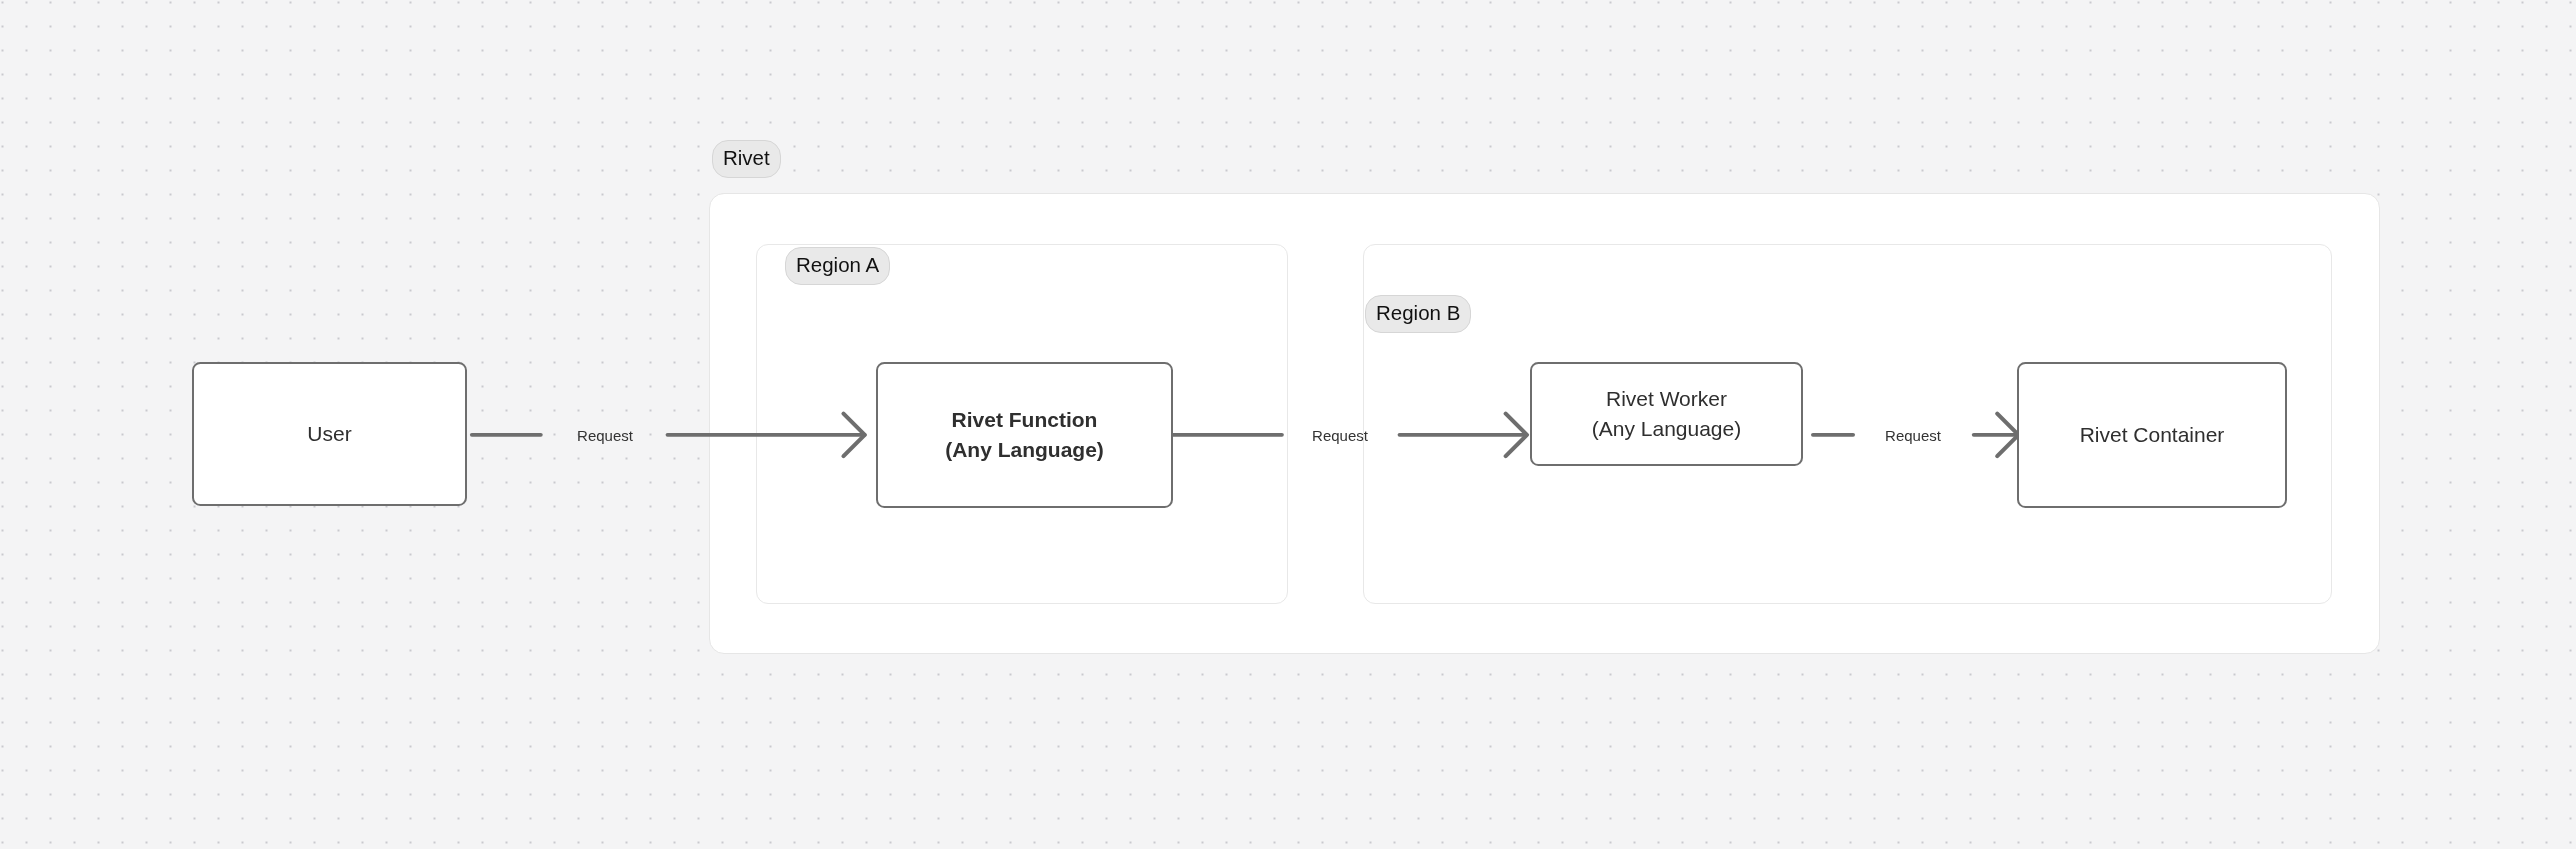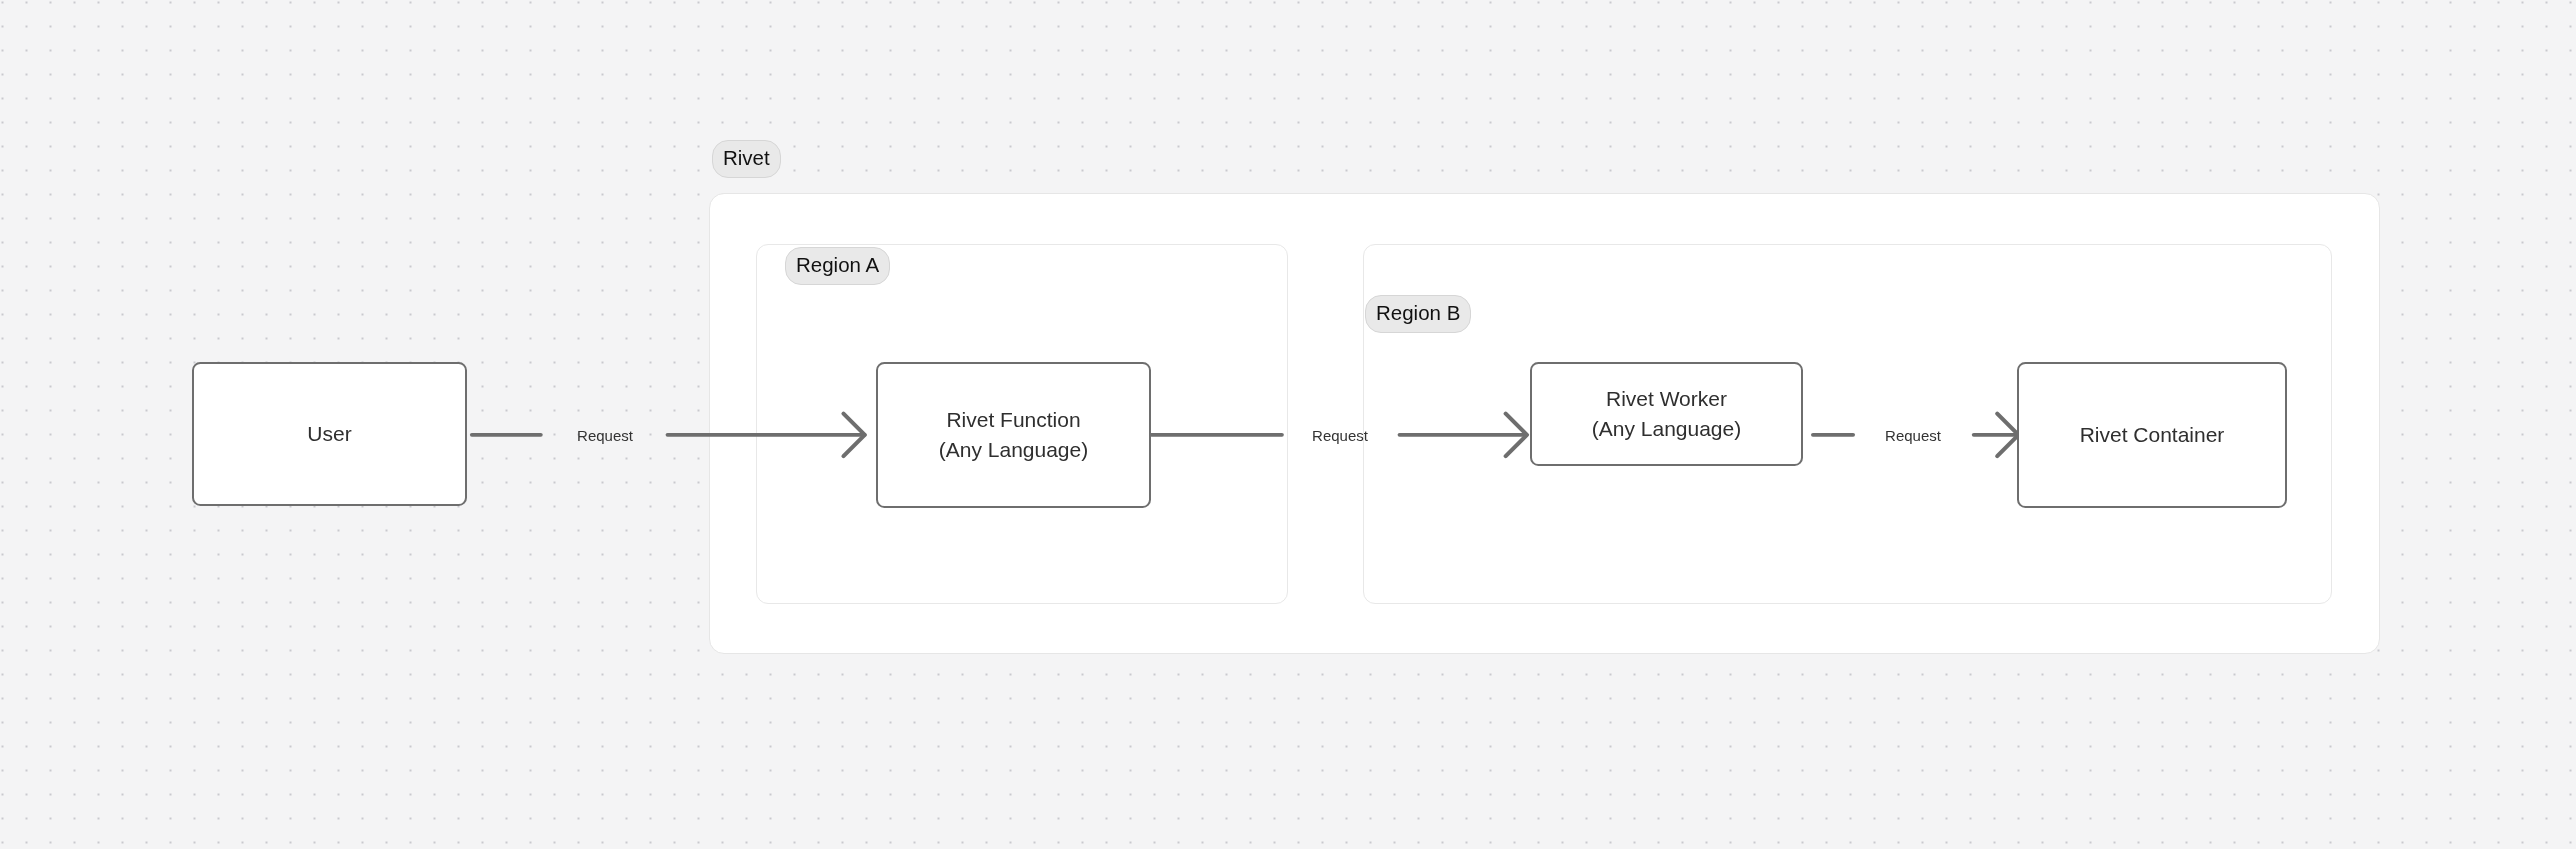--- a/index.html
+++ b/index.html
@@ -142,21 +142,21 @@
   <div class="edge-label" style="left:605px; top:435px;">Request</div>
 
   <div class="edge-label" style="left:1340px; top:435px;">Request</div>
 
   <div class="edge-label" style="left:1913px; top:435px;">Request</div>
 
   <div class="node" style="left:192px; top:362px; width:275px; height:144px;">
     <span class="node-label">User</span>
   </div>
 
-  <div class="node" style="left:876px; top:362px; width:275px; height:146px;">
+  <div class="node" style="left:876px; top:362px; width:297px; height:146px;font-weight:bold;">
     <span class="node-label">Rivet Function
 (Any Language)</span>
   </div>
 
   <div class="node" style="left:1530px; top:362px; width:273px; height:104px;">
     <span class="node-label">Rivet Worker
 (Any Language)</span>
   </div>
 
   <div class="node" style="left:2017px; top:362px; width:270px; height:146px;">

